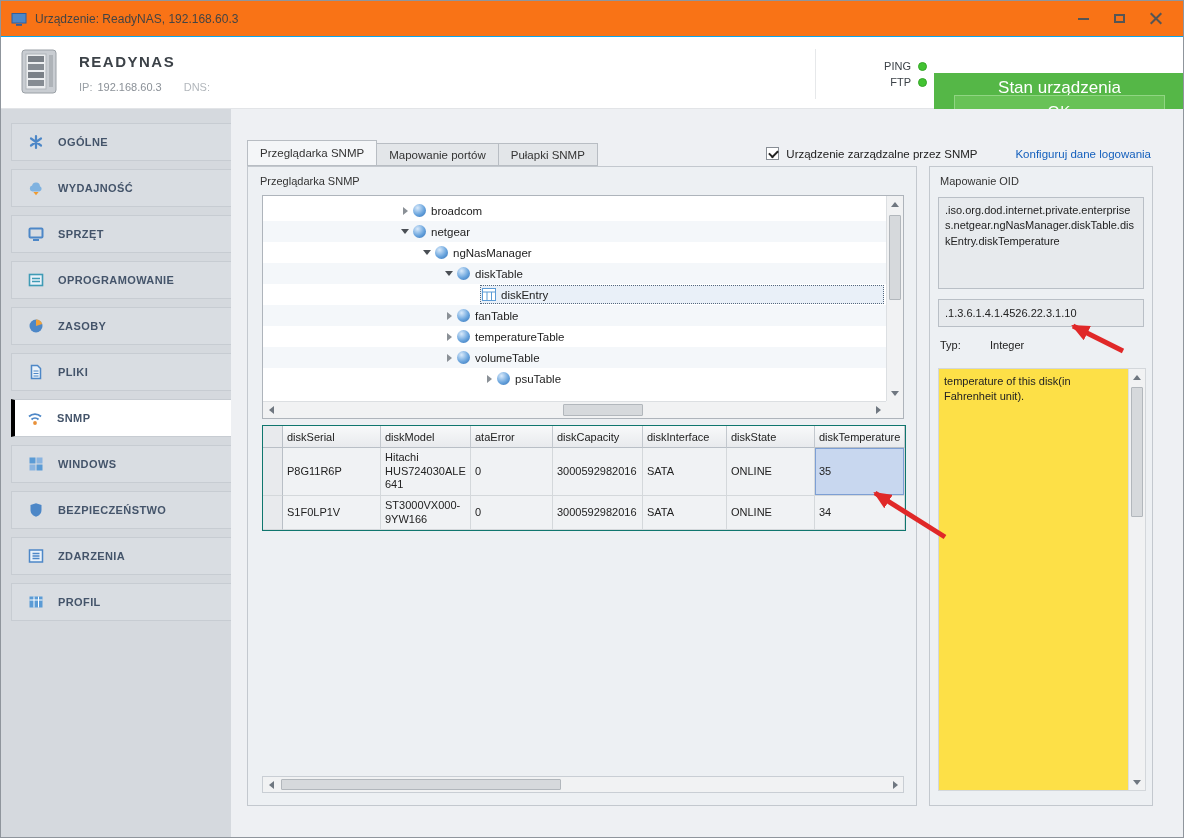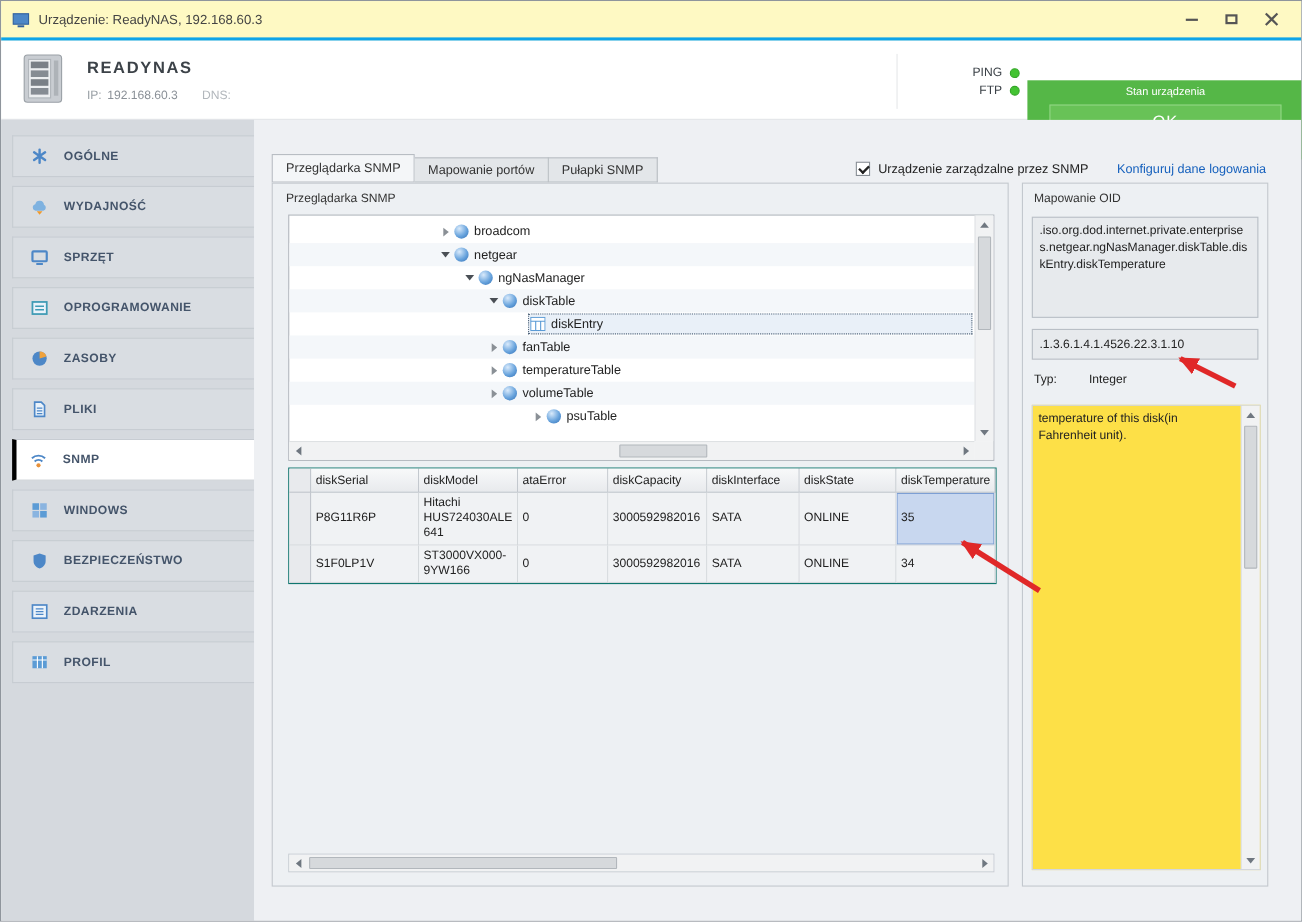--- a/index.html
+++ b/index.html
@@ -2,22 +2,22 @@
 <html><head>
 <meta charset="utf-8">
 <style>
   html,body{margin:0;padding:0;background:#ffffff;}
   *{box-sizing:border-box;}
   .window{position:relative;width:1184px;height:838px;background:#eef0f3;overflow:hidden;
     font-family:"Liberation Sans","DejaVu Sans",sans-serif;font-size:12px;color:#333;
     border:1px solid #8f959c;}
 
   
-  .titlebar{position:absolute;left:0;top:0;width:100%;height:36px;background:#fef9c3;
-    border-bottom:3px solid #0ea5e9;display:flex;align-items:center;padding:0 10px;}
+  .titlebar{position:absolute;left:0;top:0;width:100%;height:36px;background:#f97316;
+    border-bottom:1px solid #0ea5e9;display:flex;align-items:center;padding:0 10px;}
   .tb-title{margin-left:8px;color:#444;font-size:12px;}
   .tb-controls{margin-left:auto;display:flex;align-items:center;}
   .tb-btn{width:36px;height:26px;display:flex;align-items:center;justify-content:center;cursor:default;}
   .glyph-min{width:11px;height:2px;background:#555;}
   .glyph-max{width:11px;height:9px;border:2px solid #555;background:transparent;}
   .glyph-close{position:relative;width:13px;height:13px;}
   .glyph-close::before,.glyph-close::after{content:"";position:absolute;left:6px;top:-1px;width:2px;height:15px;background:#555;}
   .glyph-close::before{transform:rotate(45deg);}
   .glyph-close::after{transform:rotate(-45deg);}
 
@@ -27,21 +27,21 @@
   .dev-name{position:absolute;left:78px;top:16px;font-size:15px;font-weight:600;letter-spacing:1.5px;color:#3c4248;}
   .dev-sub{position:absolute;left:78px;top:44px;font-size:11px;color:#9aa0a6;display:flex;align-items:center;}
   .dev-sub .val{color:#8a9097;margin-left:5px;}
   .dev-sub .dns{margin-left:22px;color:#b2b7bc;}
   .ping-block{position:absolute;right:256px;top:12px;width:112px;height:50px;border-left:1px solid #e6e8ea;
     display:flex;flex-direction:column;justify-content:center;gap:4px;padding-left:12px;}
   .ping-row{display:flex;align-items:center;justify-content:flex-end;gap:7px;font-size:11px;color:#3c4248;}
   .dot{width:9px;height:9px;border-radius:50%;background:#43c332;border:1px solid #35a628;flex:none;}
 
   .status{position:absolute;left:933px;top:36px;width:251px;height:72px;background:#55b747;color:#fff;text-align:center;}
-  .status-title{position:absolute;top:5px;width:100%;font-size:10px;}
+  .status-title{position:absolute;top:5px;width:100%;font-size:17px;}
   .ok-box{position:absolute;left:20px;right:20px;top:22px;height:30px;background:#68c257;border:1px solid #90d583;
     display:flex;align-items:center;justify-content:center;font-size:15px;letter-spacing:1px;}
   .status-last{position:absolute;bottom:4px;width:100%;font-size:10.5px;}
 
   
   .sidebar{position:absolute;left:0;top:108px;width:230px;bottom:0;background:#d5d9de;}
   .side-item{height:38px;margin:0 0 8px 10px;width:220px;display:flex;align-items:center;gap:14px;
     padding-left:16px;background:#d9dde2;border:1px solid #c7ccd2;border-right:none;cursor:default;}
   .side-item:first-child{margin-top:14px;}
   .side-item .side-label{font-size:11px;font-weight:700;color:#44546a;letter-spacing:.4px;}
@@ -50,21 +50,21 @@
 
   
   .main{position:absolute;left:230px;top:108px;right:0;bottom:0;background:#eef0f3;}
 
   .tabs-row{position:absolute;left:16px;top:31px;display:flex;align-items:flex-end;}
   .tab{height:23px;padding:0 12px;display:flex;align-items:center;background:#e3e6e9;
     border:1px solid #b8bdc3;border-left:none;font-size:11.5px;color:#333;cursor:default;}
   .tab.first{border-left:1px solid #b8bdc3;}
   .tab.active{height:26px;background:#f4f6f8;border-left:1px solid #b8bdc3;}
 
-  .chk-row{position:absolute;right:32px;top:38px;display:flex;align-items:center;gap:26px;}
+  .chk-row{position:absolute;right:32px;top:38px;display:flex;align-items:center;gap:38px;}
   .chk-wrap{display:flex;align-items:center;gap:7px;}
   .chk-box{position:relative;width:13px;height:13px;background:#fff;border:1px solid #878d94;flex:none;}
   .chk-box::after{content:"";position:absolute;left:2px;top:2px;width:7px;height:4px;
     border-left:2px solid #222;border-bottom:2px solid #222;transform:rotate(-45deg);}
   .chk-label{font-size:11.5px;color:#222;}
   .cfg-link{font-size:11.5px;color:#1560bd;cursor:pointer;}
 
   
   .group{position:absolute;left:16px;top:57px;width:670px;height:640px;background:#edf0f3;border:1px solid #c3c8ce;}
   .group-title{position:absolute;left:12px;top:8px;font-size:11px;color:#333;}

